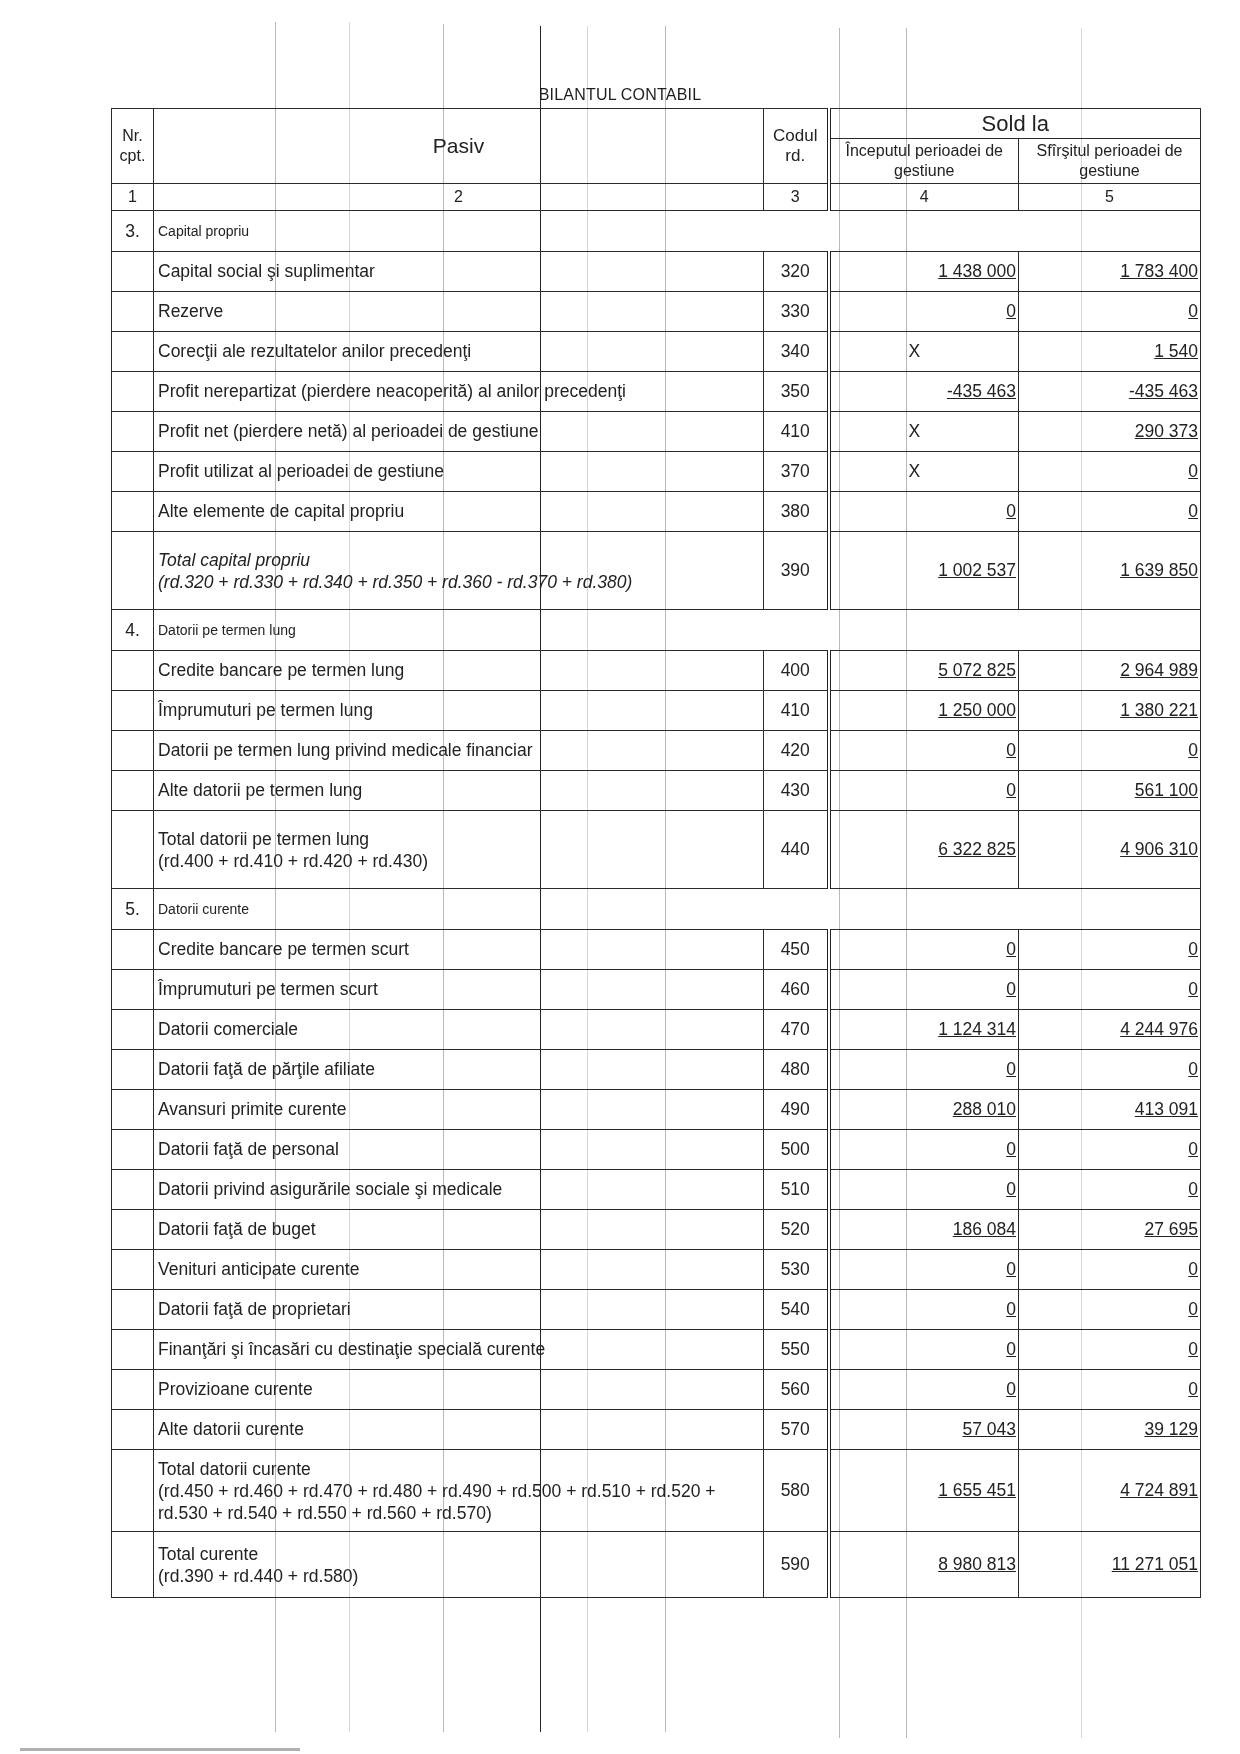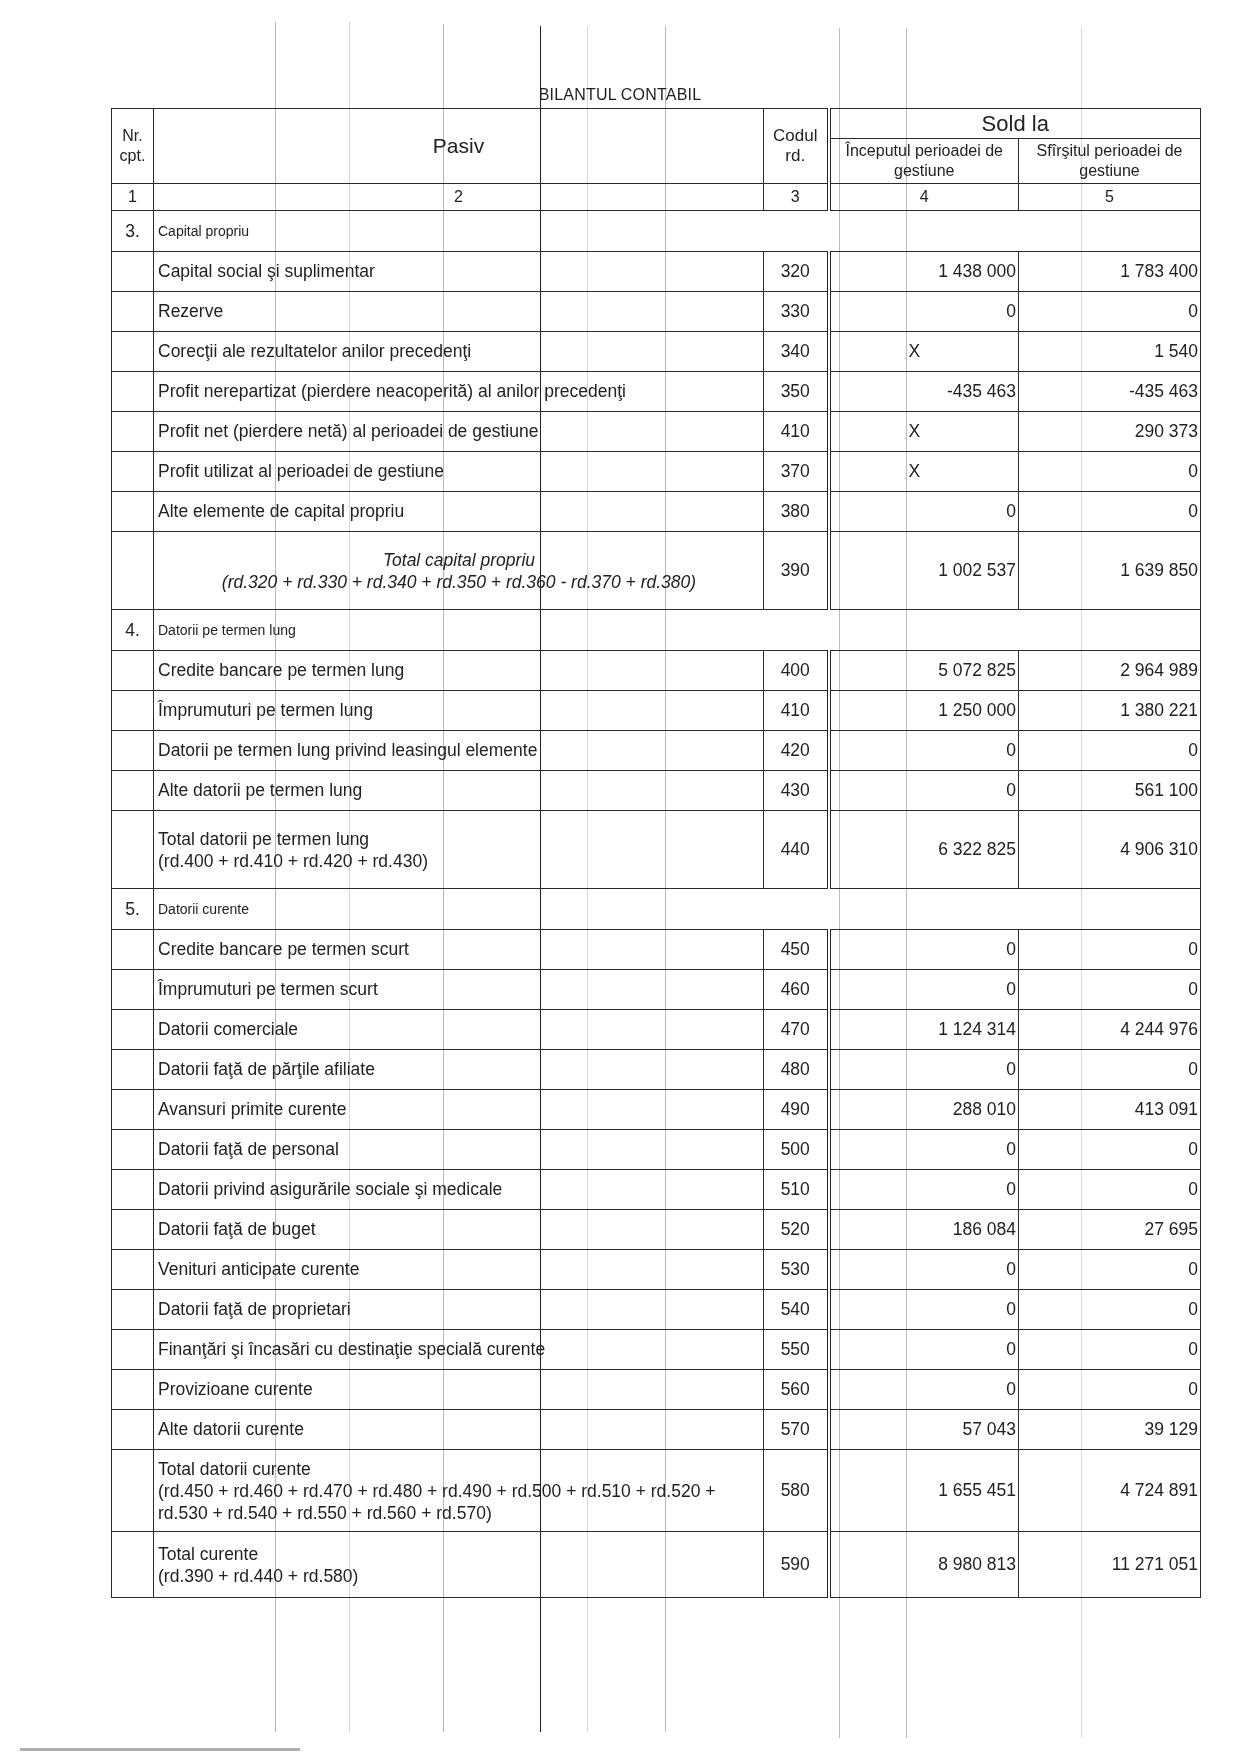--- a/index.html
+++ b/index.html
@@ -18,25 +18,25 @@
       position:absolute; left:111px; top:108px; width:1089px;
       border-collapse:collapse; table-layout:fixed;
       font-size:17.5px; color:#222;
     }
     #sheet td, #sheet th {
       border:1.6px solid #2b2b2b; padding:0 3px; vertical-align:middle; font-weight:normal;
     }
     #sheet th { font-size:16px; text-align:center; line-height:20px; }
     .c-nr { text-align:center; }
     .c-code { text-align:center; border-right:4px double #222 !important; }
-    .c-num { text-align:right; padding-right:2px !important; }
+    .c-num { text-align:right; padding-right:2px !important;text-decoration:underline; }
     .c-x { text-align:left; padding-left:78px !important; }
     .c-name { padding-left:4px !important; }
     .section-row td.c-name { font-size:14px; }
-    .total-italic { font-style:italic;text-align:center; }
+    .total-italic { font-style:italic; }
     .bold { font-weight:bold; }
     .noright { border-right:none !important; }
     .noleft { border-left:none !important; }
     .bottom-gray {
       position:absolute; left:20px; top:1748px; width:280px; height:3px; background:#b0b0b0;
     }
   </style>
 </head>
 <body>
 
@@ -158,21 +158,21 @@
       </tr>
       <tr style="height:40px">
         <td></td>
         <td class="c-name">Împrumuturi pe termen lung</td>
         <td class="c-code">410</td>
         <td class="c-num">1 250 000</td>
         <td class="c-num">1 380 221</td>
       </tr>
       <tr style="height:40px">
         <td></td>
-        <td class="c-name">Datorii pe termen lung privind leasingul elemente</td>
+        <td class="c-name">Datorii pe termen lung privind medicale financiar</td>
         <td class="c-code">420</td>
         <td class="c-num">0</td>
         <td class="c-num">0</td>
       </tr>
       <tr style="height:40px">
         <td></td>
         <td class="c-name">Alte datorii pe termen lung</td>
         <td class="c-code">430</td>
         <td class="c-num">0</td>
         <td class="c-num">561 100</td>

